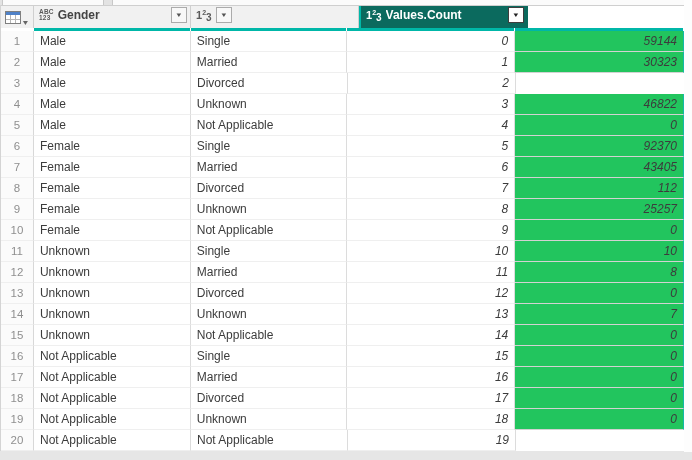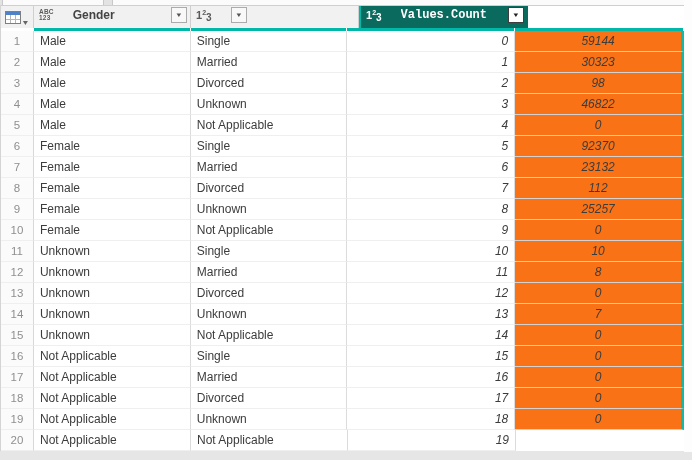--- a/index.html
+++ b/index.html
@@ -15,41 +15,41 @@
   .tbox1{left:2px;width:102px;}
   .tbox2{left:112px;width:582px;}
 
   .grid{width:684px;background:#fff;border-left:1px solid #d4d4d4;box-sizing:border-box;}
 
   
   .hrow{display:flex;height:23px;border-top:1px solid #cfcfcf;box-sizing:border-box;}
   .hcell{
     box-sizing:border-box;display:flex;align-items:center;
     background:#f1f1f1;border-right:1px solid #cfcfcf;
-    padding:0 3px 4px 5px;gap:19px;overflow:hidden;white-space:nowrap;
+    padding:0 3px 4px 5px;gap:4px;overflow:hidden;white-space:nowrap;
   }
   .corner{width:33px;justify-content:center;gap:1px;padding:0 2px;}
   .w-gender{width:157px;}
   .w-marital{width:157px;}
   .w-index{width:168px;}
   .w-values{width:169px;}
   .hname{font-weight:bold;color:#444;flex:1;overflow:hidden;text-overflow:ellipsis;}
   .abcicon{display:flex;flex-direction:column;justify-content:center;font-size:6.5px;line-height:6.5px;font-weight:bold;color:#5a5a5a;letter-spacing:.2px;}
   .numicon{font-weight:bold;color:#5a5a5a;font-size:11px;line-height:11px;}
   .numicon sup{font-size:7px;vertical-align:4px;letter-spacing:0;}
   .numicon .n3{font-size:10px;vertical-align:-2px;}
   .dd{
     width:16px;height:16px;flex:0 0 16px;box-sizing:border-box;
     border:1px solid #ababab;background:#f8f8f8;
     display:flex;align-items:center;justify-content:center;
     color:#555;cursor:pointer;
   }
   .dd .arrow{font-size:6px;line-height:6px;transform:scaleX(1.3);}
   .hcell.selected{background:#0b6a5e;border-right:1px solid #0b6a5e;border-left:2px solid #00b7a8;}
-  .hcell.selected .hname{color:#fff;font-family:Liberation Mono, monospace;}
+  .hcell.selected .hname{color:#fff;}
   .hcell.selected .numicon{color:#fff;}
   .hcell.selected .dd{background:#fff;border-color:#3e3e3e;color:#222;}
   .caret{font-size:7px;color:#666;align-self:flex-end;margin-bottom:2px;transform:scaleX(1.2);}
 
   
   .qrow{display:flex;height:3px;background:#fff;}
   .qseg{box-sizing:border-box;background:#00b7a8;border-right:1px solid #fff;}
   .qcorner{width:33px;background:#fff;}
 
   
@@ -57,22 +57,22 @@
   .cell{
     box-sizing:border-box;padding:0 6px;overflow:hidden;white-space:nowrap;
     border-right:1px solid #dcdcdc;border-bottom:1px solid #efefef;
   }
   .rownum{
     width:33px;padding:0;text-align:center;color:#8f8f8f;
     background:#fbfbfb;font-size:11.5px;border-right:1px solid #d8d8d8;
   }
   .c-index{text-align:right;font-style:italic;}
   .c-values{
-    text-align:center;font-style:italic;background:#f97316;
-    border-bottom:1px solid #d2d2d2;border-right:3px solid #14b8a6;
+    text-align:right;font-style:italic;background:#22c55e;
+    border-bottom:1px solid #d2d2d2;border-right:1px solid #14b8a6;
   }
   .right-strip{position:absolute;top:0;left:684px;width:8px;height:452px;background:#fdfdfd;}
 </style>
 </head>
 <body>
 
 <div class="topstrip">
   <div class="tbox tbox1"></div>
   <div class="tbox tbox2"></div>
 </div>
@@ -142,21 +142,20 @@
     <div class="cell w-marital">Married</div>
     <div class="cell w-index c-index">1</div>
     <div class="cell w-values c-values">30323</div>
   </div>
 
   <div class="row">
     <div class="cell rownum">3</div>
     <div class="cell w-gender">Male</div>
     <div class="cell w-marital">Divorced</div>
     <div class="cell w-index c-index">2</div>
-    <div class="cell w-values c-values">98</div>
   </div>
 
   <div class="row">
     <div class="cell rownum">4</div>
     <div class="cell w-gender">Male</div>
     <div class="cell w-marital">Unknown</div>
     <div class="cell w-index c-index">3</div>
     <div class="cell w-values c-values">46822</div>
   </div>
 
@@ -174,21 +173,21 @@
     <div class="cell w-marital">Single</div>
     <div class="cell w-index c-index">5</div>
     <div class="cell w-values c-values">92370</div>
   </div>
 
   <div class="row">
     <div class="cell rownum">7</div>
     <div class="cell w-gender">Female</div>
     <div class="cell w-marital">Married</div>
     <div class="cell w-index c-index">6</div>
-    <div class="cell w-values c-values">23132</div>
+    <div class="cell w-values c-values">43405</div>
   </div>
 
   <div class="row">
     <div class="cell rownum">8</div>
     <div class="cell w-gender">Female</div>
     <div class="cell w-marital">Divorced</div>
     <div class="cell w-index c-index">7</div>
     <div class="cell w-values c-values">112</div>
   </div>
 

